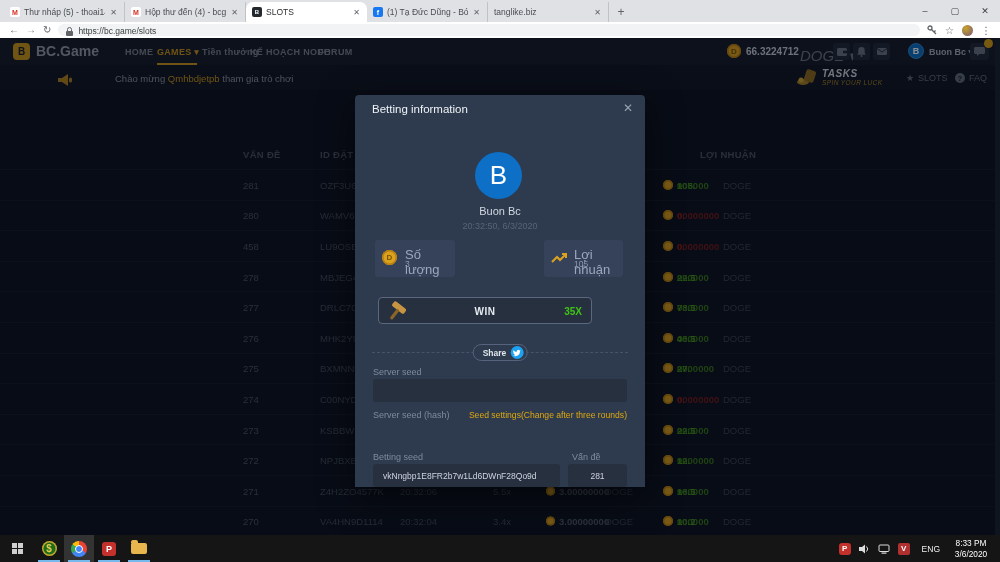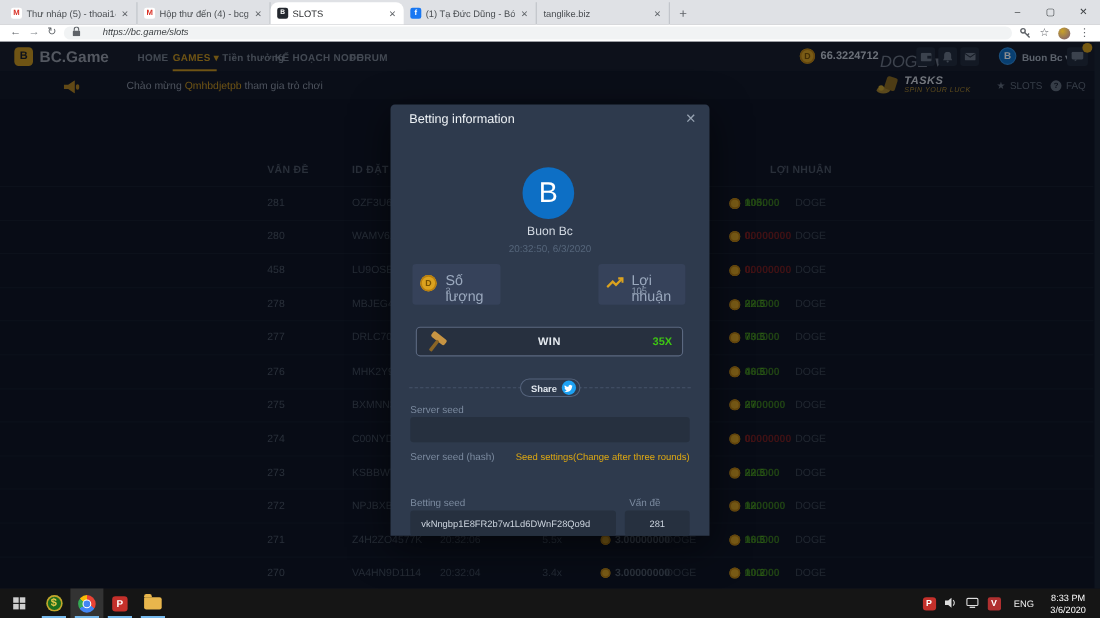--- a/index.html
+++ b/index.html
@@ -23,21 +23,21 @@
   .fav.page { background:#fff; border:1px solid #9aa0a6; color:#9aa0a6; }
   .newtab { width:24px; text-align:center; font-size:12px; color:#5f6368; padding-bottom:3px; }
   .wincontrols { position:absolute; right:0; top:0; height:22px; display:flex; }
   .winbtn { width:30px; text-align:center; line-height:22px; font-size:9px; color:#3c4043; }
 
   .urlbar { position:absolute; top:22px; left:0; right:0; height:16px; background:#fff;
             display:flex; align-items:center; gap:7px; padding:0 9px; }
   .navg { font-size:10px; color:#5f6368; line-height:16px; }
   .navg.fwd { color:#80868b; }
   .urlpill { flex:1; height:12px; background:#f1f3f4; border-radius:6px; display:flex;
-             align-items:flex-start; gap:20px; padding:0 8px; font-size:8.5px; color:#3c4043;font-style:italic; }
+             align-items:flex-end; gap:5px; padding:0 8px; font-size:8.5px; color:#3c4043; }
   .urlicons { display:flex; align-items:center; gap:8px; }
   .keyicon svg, .lockicon svg { display:block; }
   .staricon { font-size:10px; color:#5f6368; }
   .chromeavatar { width:11px; height:11px; border-radius:50%;
                   background:radial-gradient(circle at 35% 30%, #c9a227, #8d6e63 70%); }
   .menudots { font-size:10px; color:#5f6368; }
 
   
   .page { position:absolute; top:38px; left:0; right:0; bottom:27px; background:#0d1320; overflow:hidden; }
   .site-header { position:absolute; top:0; left:0; right:0; height:27px; background:#161d29; }
@@ -106,21 +106,21 @@
   .m-avatar { position:absolute; left:120px; top:57px; width:47px; height:47px; border-radius:50%;
               background:#0d6fc5; color:#fff; font-size:26px; display:flex; align-items:center; justify-content:center; }
   .m-user { position:absolute; left:0; right:0; top:110px; text-align:center; font-size:11px; color:#d2d9e2; }
   .m-time { position:absolute; left:0; right:0; top:126px; text-align:center; font-size:9px; color:#55657a; }
   .m-card { position:absolute; top:145px; height:37px; background:#36425a; border-radius:3px; }
   .m-card .icn { position:absolute; left:7px; top:10px; }
   .m-card .lbl { position:absolute; left:30px; top:7px; font-size:13px; color:#9aa8bd; }
   .m-card .val { position:absolute; left:30px; top:19px; font-size:8.5px; color:#8b99ad; }
   .card1 { left:20px; width:80px; } .card2 { left:105px; width:79px; } .card3 { left:189px; width:79px; }
   .coin15 { width:15px; height:15px; font-size:8px; }
-  .win-banner { position:absolute; left:23px; top:202px; width:243px; height:27px; background:#27303f;
+  .win-banner { position:absolute; left:23px; top:202px; width:214px; height:27px; background:#27303f;
                 border:1px solid #5b6880; border-radius:4px; }
   .win-ico { position:absolute; left:7px; top:3px; }
   .win-lbl { position:absolute; left:0; right:0; top:8px; text-align:center; font-size:10px; font-weight:bold;
              color:#e6ebf1; letter-spacing:.5px; }
   .win-mult { position:absolute; right:9px; top:8px; font-size:10px; font-weight:bold; color:#3ec414; }
   .share-line { position:absolute; left:17px; right:17px; top:257px; border-top:1px dashed #46536a; }
   .share-pill { position:absolute; left:50%; transform:translateX(-50%); top:249px; height:17px;
                 background:#2e3a4d; border:1px solid #55637c; border-radius:9px; display:flex;
                 align-items:center; gap:4px; padding:0 3px 0 9px; }
   .share-lbl { font-size:8.5px; font-weight:bold; color:#dfe5ec; }

